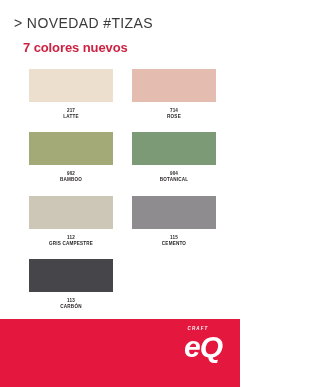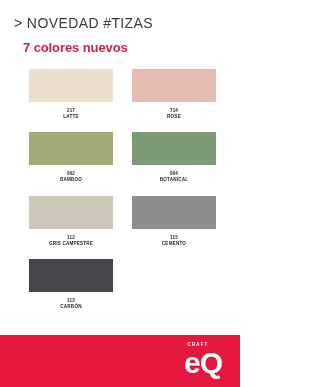--- a/index.html
+++ b/index.html
@@ -83,23 +83,24 @@
     letter-spacing: 0.2px;
     text-align: center;
   }
 
   .spacer {
     flex: 1 1 auto;
   }
 
   
   .brand-band {
-    height: 52px;
+    height: 68px;
     background: #e4173e;
     position: relative;
+    font-style: italic;
   }
   .brand-logo {
     position: absolute;
     right: 18px;
     top: 8px;
     text-align: center;
     line-height: 1;
   }
   .brand-craft {
     font-size: 4.5px;

